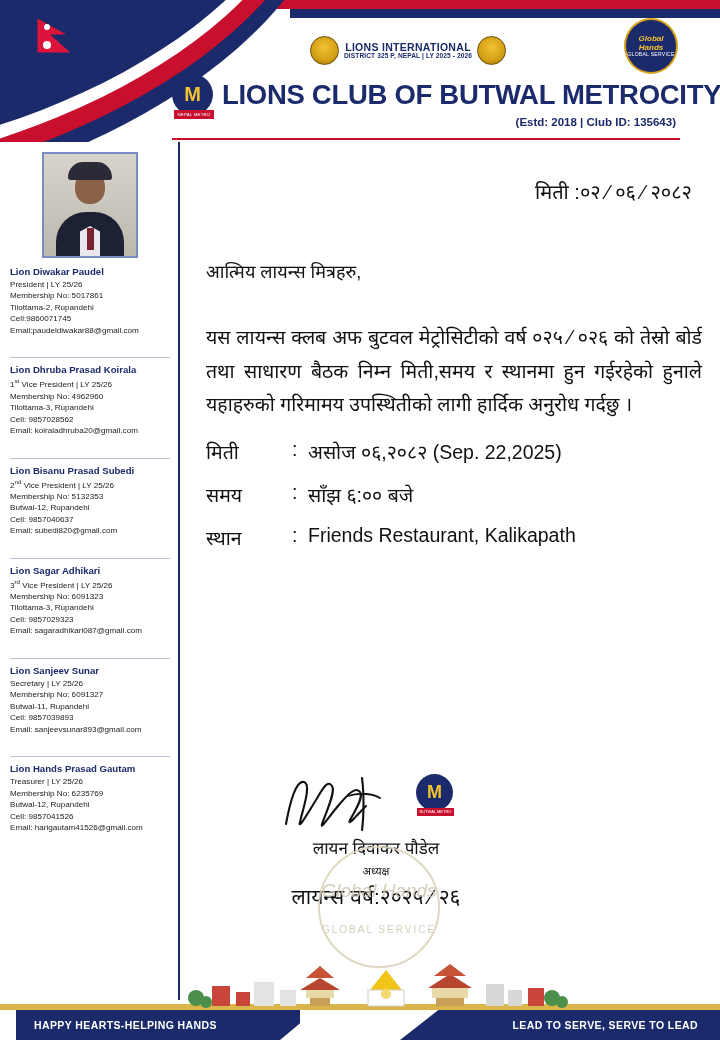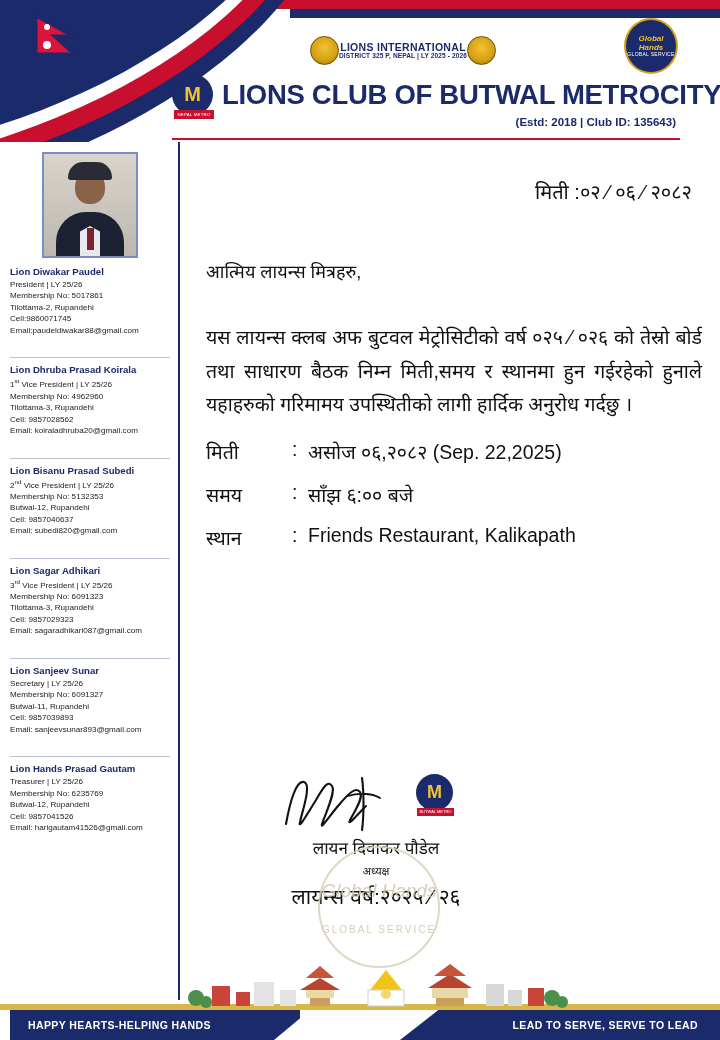--- a/index.html
+++ b/index.html
@@ -84,20 +84,21 @@
     top: 14px; left: 34px;
     width: 52px; height: 62px;
   }
   .nepal-flag svg { display:block; }
 
   .lions-intl {
     position: absolute;
     top: 36px; left: 310px;
     display: flex;
     align-items: center;
+    gap: 5px;
   }
   .li-emblem {
     width: 27px; height: 27px;
     border-radius: 50%;
     background: radial-gradient(circle at 50% 40%, #f2c230 0%, #d4a017 60%, #8a6a00 100%);
     border: 1.5px solid #6b4f00;
   }
   .li-text {
     text-align: center;
     line-height: 1.05;
@@ -363,21 +364,21 @@
     width: 720px;
     height: 64px;
   }
   .ftr-skyline {
     position: absolute;
     bottom: 30px; left: 0;
     width: 720px; height: 46px;
   }
   .ftr-bar-left {
     position: absolute;
-    bottom: 0; left: 10px;
+    bottom: 0; left: 16px;
     width: 300px; height: 30px;
     background: #1b2a6b;
     color: #fff;
     font-size: 10.5px;
     font-weight: bold;
     letter-spacing: .4px;
     display: flex; align-items: center;
     padding-left: 18px;
     box-sizing: border-box;
     clip-path: polygon(0 0, 100% 0, 88% 100%, 0 100%);

